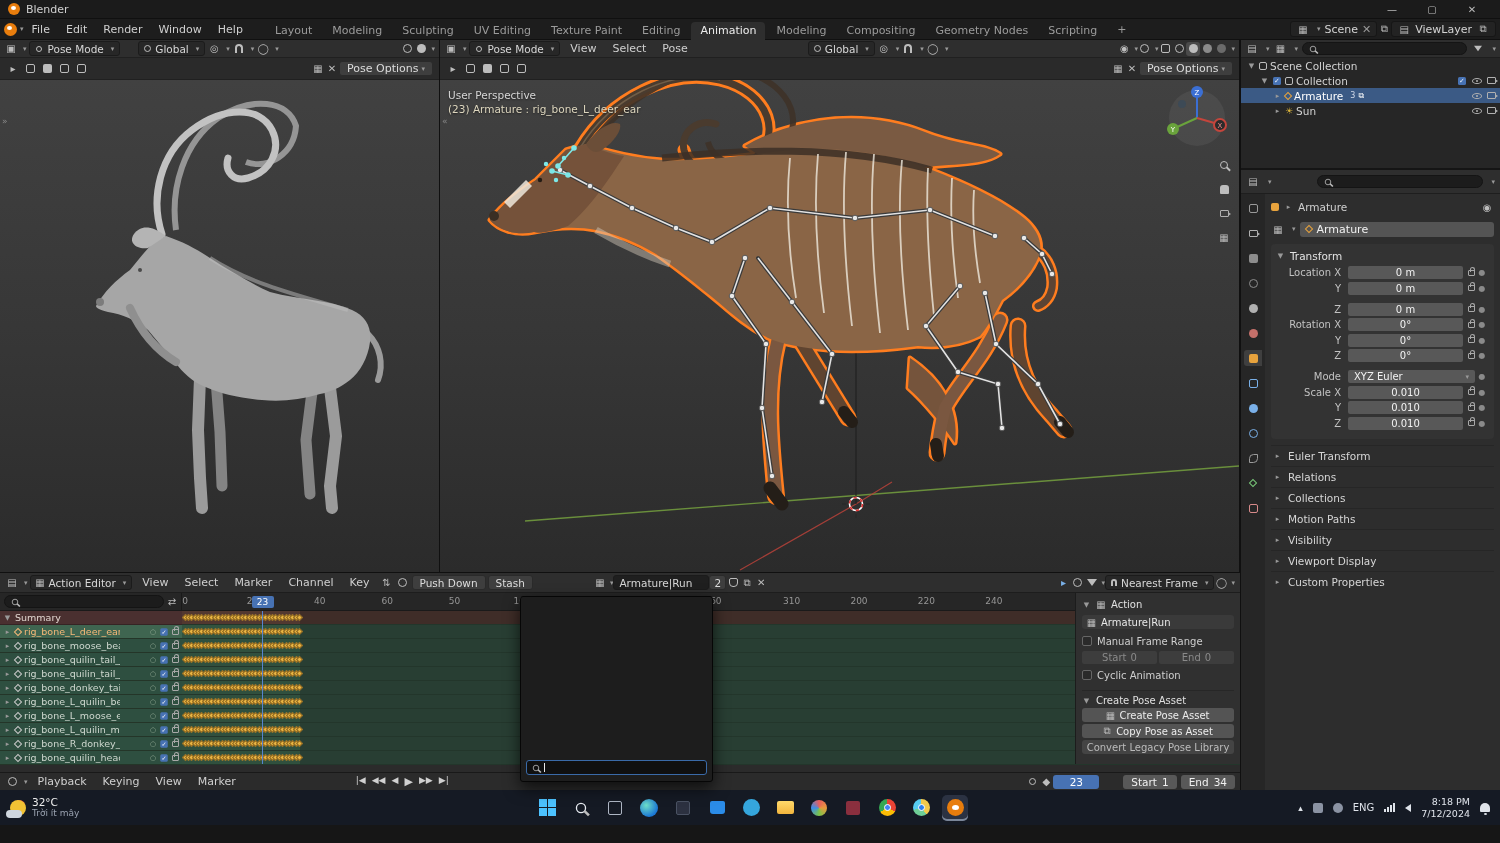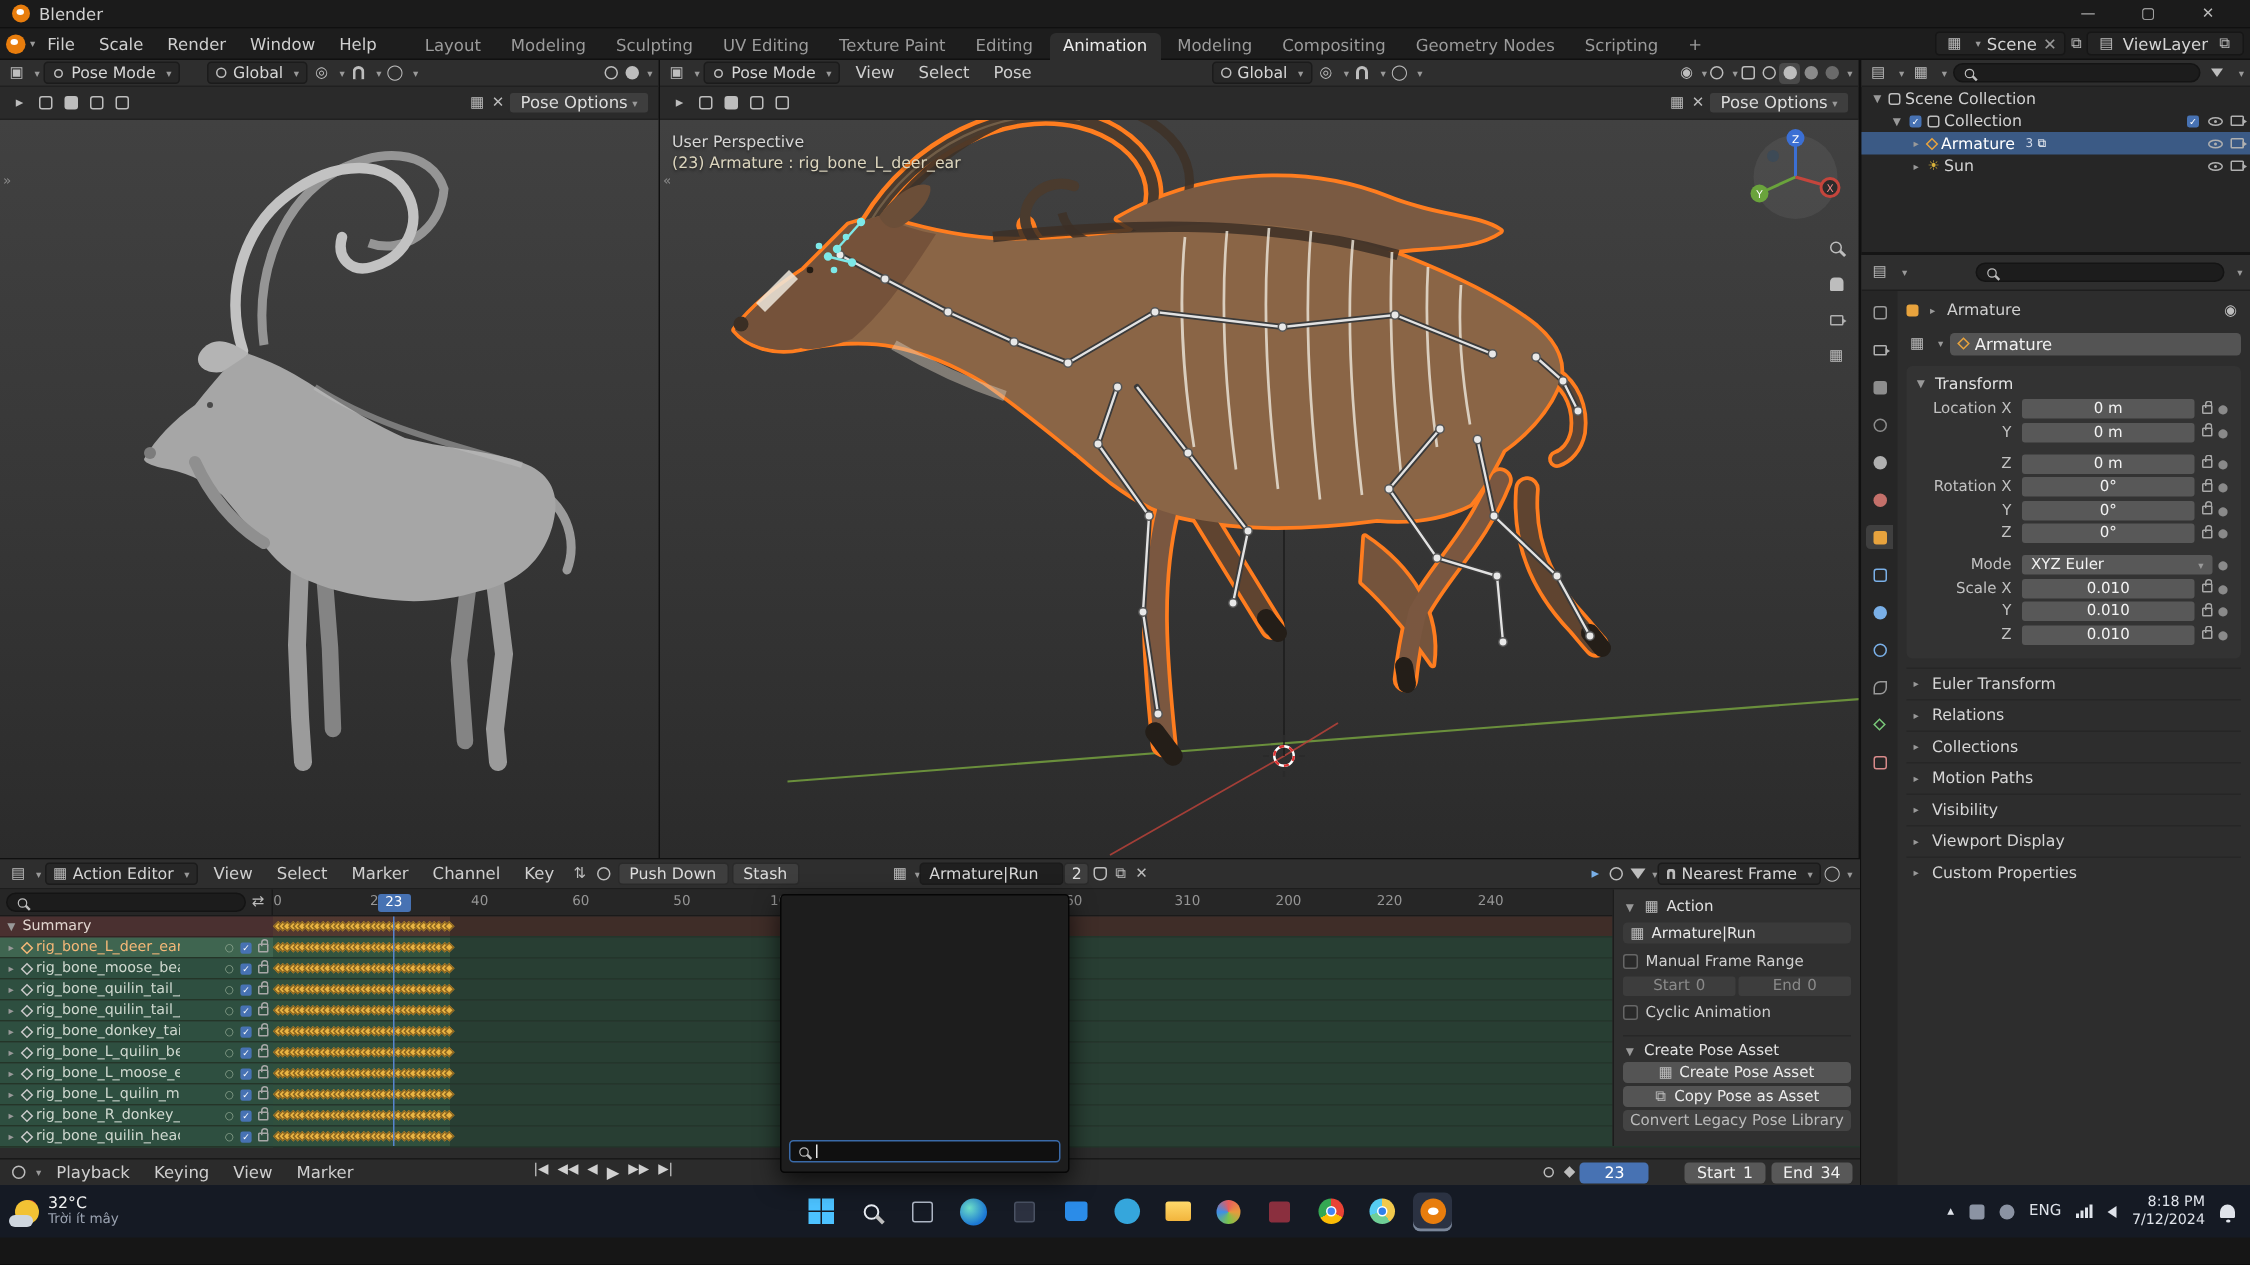--- a/index.html
+++ b/index.html
@@ -154,21 +154,21 @@
       <div class="winbtn">▢</div>
       <div class="winbtn">✕</div>
     </div>
   </div>
 
   <div id="menubar">
     <span class="blogo" style="width:13px;height:13px"></span>
     <span class="chev">▾</span>
     <div id="topmenus" class="row">
         <div class="mi">File</div>
-        <div class="mi">Scale</div>
+        <div class="mi">Edit</div>
         <div class="mi">Render</div>
         <div class="mi">Window</div>
         <div class="mi">Help</div>
       </div>
     <div id="wtabs" class="row" style="margin-left:14px;height:21px">
         <div class="wtab">Layout</div>
         <div class="wtab">Modeling</div>
         <div class="wtab">Sculpting</div>
         <div class="wtab">UV Editing</div>
         <div class="wtab">Texture Paint</div>

